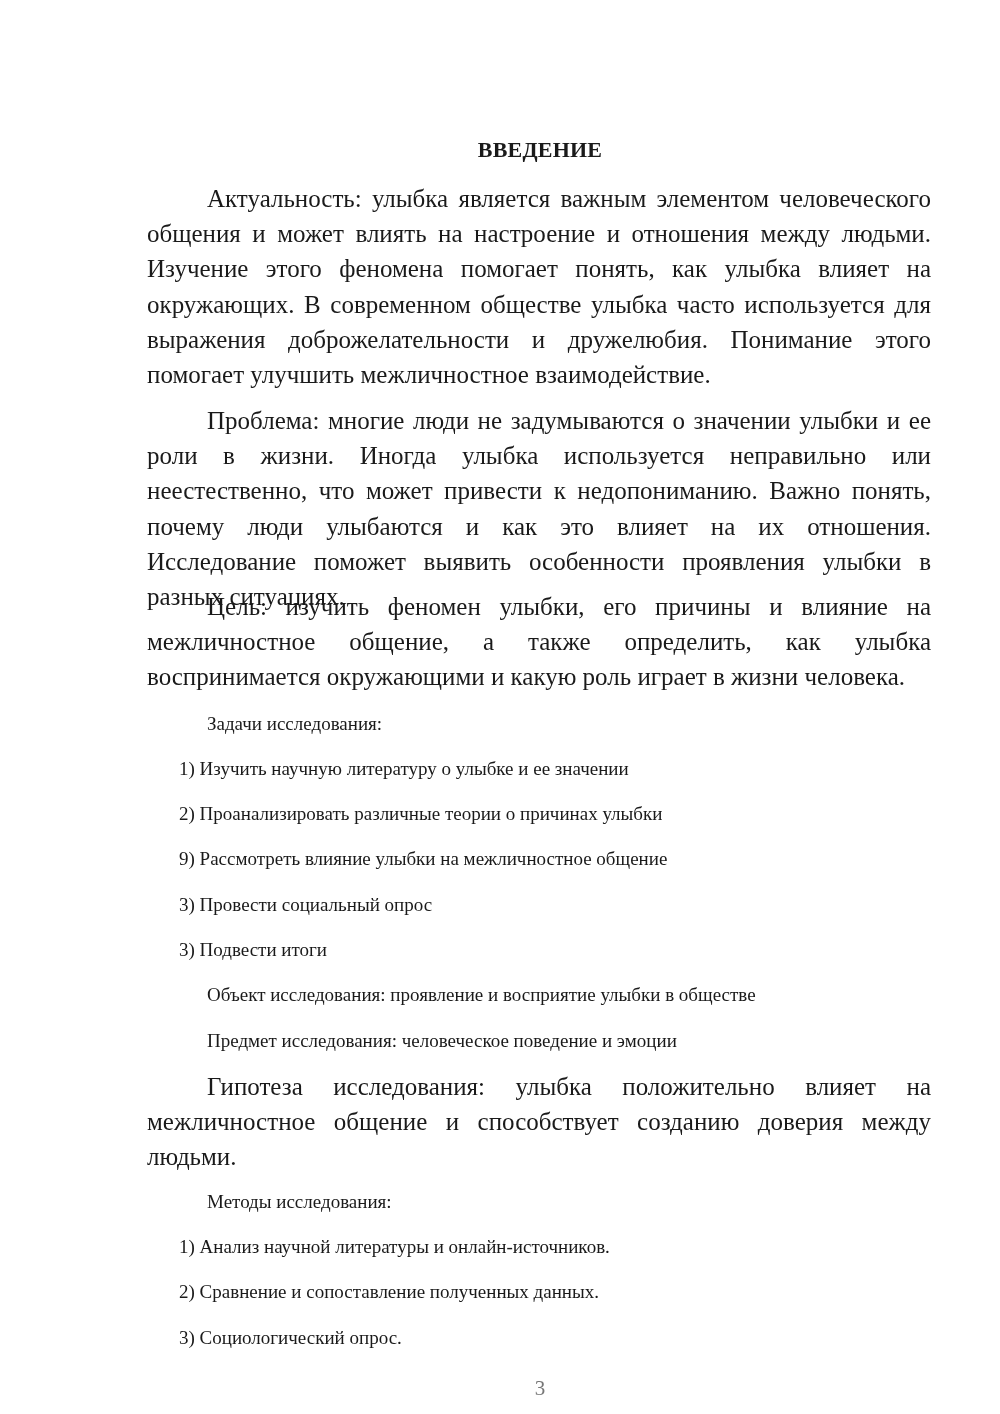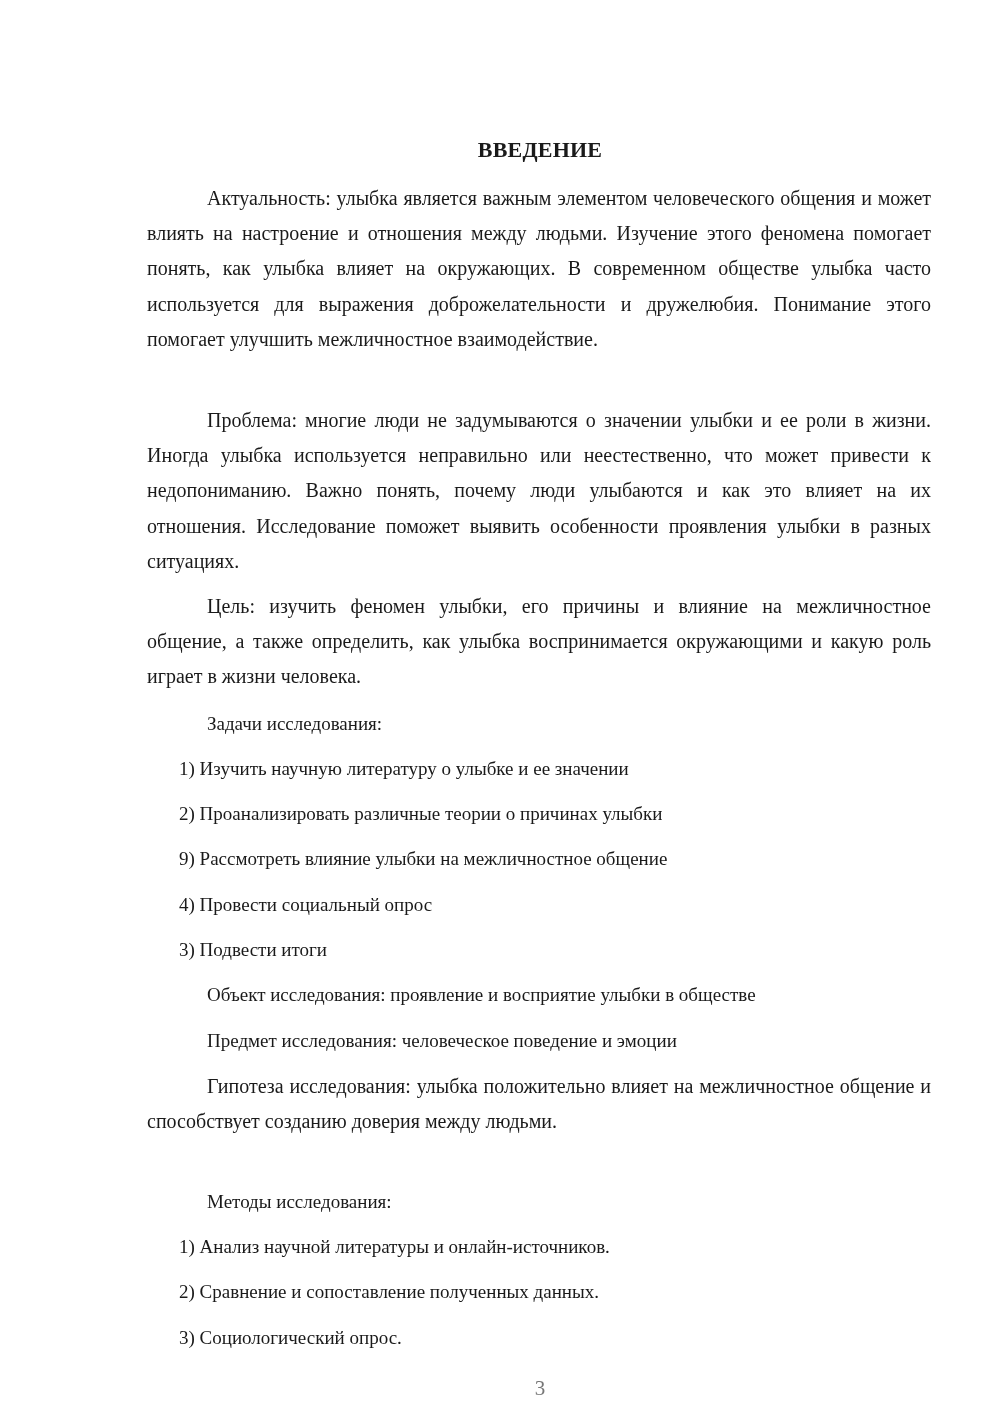--- a/index.html
+++ b/index.html
@@ -1,21 +1,21 @@
 <!DOCTYPE html>
 <html><head>
   <meta charset="utf-8">
   <style>
     html, body { margin: 0; padding: 0; background: #ffffff; }
     body { width: 1000px; height: 1414px; position: relative; overflow: hidden;
            font-family: "Liberation Serif", "DejaVu Serif", serif; color: #1a1a1a; }
     .page { position: absolute; left: 4px; top: 0; width: 1000px; height: 1414px; margin-top: 39px; }
     .title { position: absolute; left: 0; width: 1072px; top: 96px; text-align: center;
              font-weight: bold; font-size: 22px; line-height: 30px; letter-spacing: 0.2px; }
-    .para { position: absolute; left: 143px; width: 784px; font-size: 20px; line-height: 35.2px;
+    .para { position: absolute; left: 143px; width: 784px; font-size: 25px; line-height: 35.2px;
             text-align: justify; text-indent: 60px; margin: 0; }
     .line { position: absolute; font-size: 19px; line-height: 30px; white-space: nowrap; }
     .indent { left: 203px; }
     .item { left: 175px; }
     .pagenum { position: absolute; left: 0; width: 1072px; top: 1334px; text-align: center;
                font-size: 21px; line-height: 30px; color: #777; }
   </style>
 </head>
 <body>
 
@@ -28,21 +28,21 @@
   <p class="para" style="top:364px;">Проблема: многие люди не задумываются о значении улыбки и ее роли в жизни. Иногда улыбка используется неправильно или неестественно, что может привести к недопониманию. Важно понять, почему люди улыбаются и как это влияет на их отношения. Исследование поможет выявить особенности проявления улыбки в разных ситуациях.</p>
 
   <p class="para" style="top:550px;">Цель: изучить феномен улыбки, его причины и влияние на межличностное общение, а также определить, как улыбка воспринимается окружающими и какую роль играет в жизни человека.</p>
 
   <div class="line indent" style="top:670px;">Задачи исследования:</div>
 
   <div>
     <div class="line item" style="top:715px;">1) Изучить научную литературу о улыбке и ее значении</div>
     <div class="line item" style="top:760px;">2) Проанализировать различные теории о причинах улыбки</div>
     <div class="line item" style="top:805px;">9) Рассмотреть влияние улыбки на межличностное общение</div>
-    <div class="line item" style="top:851px;">4) Провести социальный опрос</div>
+    <div class="line item" style="top:851px;">3) Провести социальный опрос</div>
     <div class="line item" style="top:896px;">3) Подвести итоги</div>
   </div>
 
   <div class="line indent" style="top:987px;">Предмет исследования: человеческое поведение и эмоции</div>
 
   <div class="line indent" style="top:941px;">Объект исследования: проявление и восприятие улыбки в обществе</div>
 
   <p class="para" style="top:1030px;">Гипотеза исследования: улыбка положительно влияет на межличностное общение и способствует созданию доверия между людьми.</p>
 
   <div class="line indent" style="top:1148px;">Методы исследования:</div>

